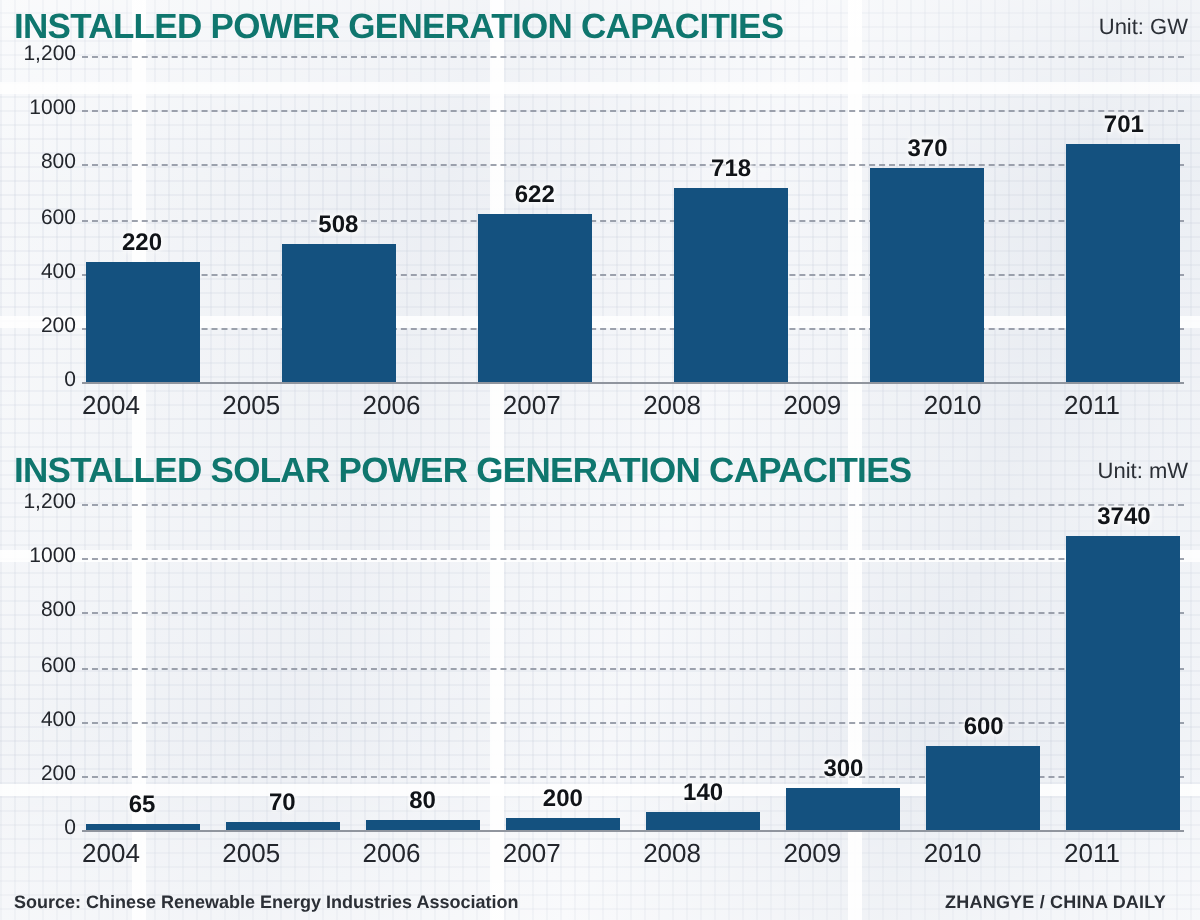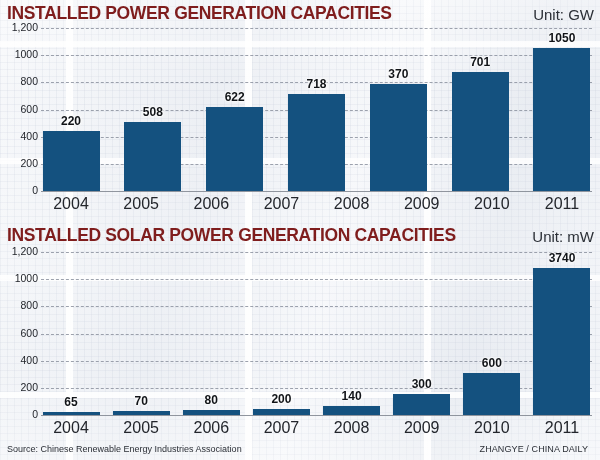--- a/index.html
+++ b/index.html
@@ -80,26 +80,26 @@
     height: 22px;
     display: flex;
     align-items: flex-end;
     justify-content: space-between;
     padding: 0 6px 0 7px;
   }
   .chart-title {
     font-size: 17.5px;
     font-weight: bold;
     letter-spacing: -0.35px;
-    color: #7f1d1d;
+    color: #0f766e;
     line-height: 18px;
     white-space: nowrap;
   }
   .unit-label {
-    font-size: 15px;
+    font-size: 11px;
     color: #2b2f36;
     line-height: 13px;
     white-space: nowrap;
     padding-bottom: 1px;
     margin-left: 46px;
   }
 
   
   .chart {
     position: absolute;
@@ -182,35 +182,37 @@
 
   .xlabels {
     position: absolute;
     left: 41px;
     width: 551px;
     display: flex;
     justify-content: space-between;
   }
   .xlabel {
     width: 60px;
-    text-align: center;
-    font-size: 16px;
+    text-align: left;
+    font-size: 13px;
     color: #23262c;
   }
 
   
   #footer {
     position: absolute;
     left: 0;
     bottom: 2px;
     width: 600px;
     height: 14px;
     display: flex;
+    align-items: center;
     justify-content: space-between;
-    padding: 0 12px 0 7px;
+    padding: 0 17px 0 7px;
+    font-weight: bold;
   }
   .footer-text {
     font-size: 9px;
     color: #2b2f36;
     white-space: nowrap;
   }
   .credit { letter-spacing: 0.1px; }
 </style>
 </head>
 <body>
@@ -264,24 +266,20 @@
         <div class="bar" style="height:97.5px;"></div>
       </div>
       <div class="bar-slot">
         <div class="bar-value">370</div>
         <div class="bar" style="height:107.3px;"></div>
       </div>
       <div class="bar-slot">
         <div class="bar-value">701</div>
         <div class="bar" style="height:118.7px;"></div>
       </div>
-      <div class="bar-slot">
-        <div class="bar-value">1050</div>
-        <div class="bar" style="height:142.6px;"></div>
-      </div>
     </div>
 
     <div class="xlabels" style="top:167px;">
       <div class="xlabel">2004</div>
       <div class="xlabel">2005</div>
       <div class="xlabel">2006</div>
       <div class="xlabel">2007</div>
       <div class="xlabel">2008</div>
       <div class="xlabel">2009</div>
       <div class="xlabel">2010</div>

